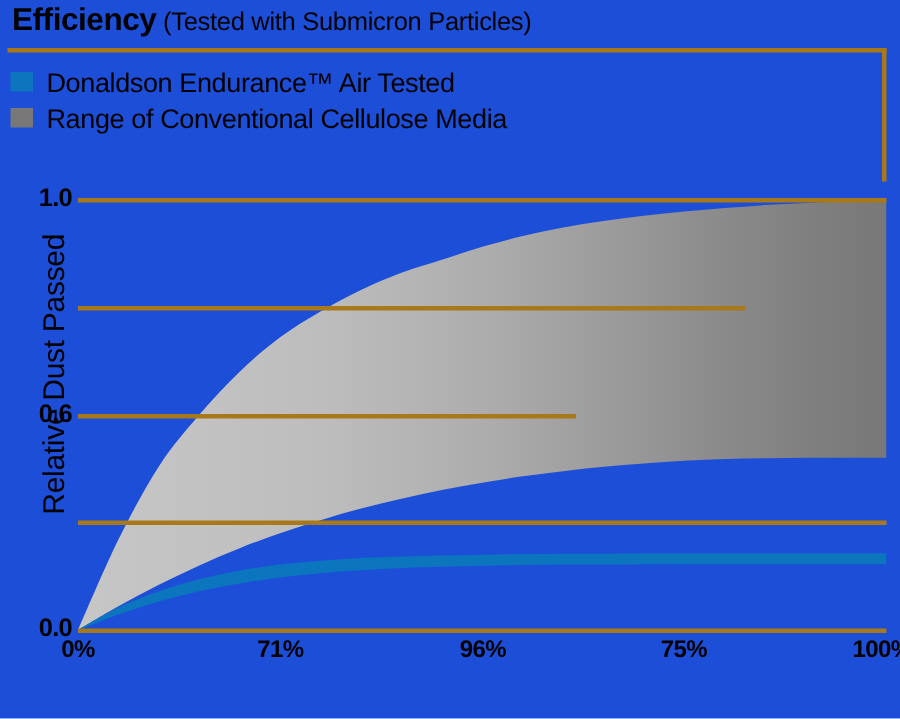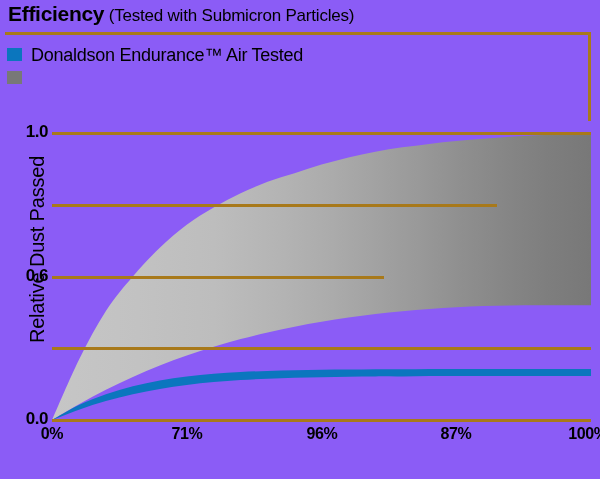--- a/index.html
+++ b/index.html
@@ -9,21 +9,21 @@
     background: #ffffff;
   }
   body {
     font-family: "Liberation Sans", sans-serif;
   }
   #chart-root {
     position: relative;
     width: 600px;
     height: 479px;
     overflow: hidden;
-    background: #8b5cf6;
+    background: #1d4ed8;
   }
 
   
   #title-block {
     position: absolute;
     left: 8px;
     top: 2px;
     width: 584px;
     height: 26px;
     white-space: nowrap;
@@ -170,21 +170,21 @@
     <span id="title-main">Efficiency</span><span>&nbsp;</span><span id="title-sub">(Tested with Submicron Particles)</span>
   </div>
 
   <div id="legend-rule" style="background: rgb(168, 121, 26);"></div>
   <div id="legend-right-edge" style="background: rgb(168, 121, 26);"></div>
 
   <div class="legend-row" id="legend-row-0">
     <span class="legend-swatch" style="background:#0B76BE;"></span><span class="legend-label">Donaldson Endurance™ Air Tested</span>
   </div>
   <div class="legend-row" id="legend-row-1">
-    <span class="legend-swatch" style="background:#787878;"></span>
+    <span class="legend-swatch" style="background:#787878;"></span><span class="legend-label">Range of Conventional Cellulose Media</span>
   </div>
 
   <div id="plot-area">
     <svg id="plot-svg" viewBox="0 0 539 287" preserveAspectRatio="none">
       <defs>
         <linearGradient id="grayGrad" x1="0" y1="0" x2="1" y2="0">
           <stop offset="0.00" stop-color="#C6C6C6"></stop>
           <stop offset="0.16" stop-color="#C2C2C2"></stop>
           <stop offset="0.30" stop-color="#BDBDBD"></stop>
           <stop offset="0.42" stop-color="#B4B4B4"></stop>
@@ -217,18 +217,18 @@
       <div class="ytick-label" style="top: 266px;">0.6</div>
       <div class="ytick-label" style="top: 409px;">0.0</div>
     </div>
 
   <div id="ylabel">Relative Dust Passed</div>
 
   <div id="xtick-wrap">
       <div class="xtick-label" style="left: 17px;">0%</div>
       <div class="xtick-label" style="left: 152px;">71%</div>
       <div class="xtick-label" style="left: 287px;">96%</div>
-      <div class="xtick-label" style="left: 421px;">87%</div>
+      <div class="xtick-label" style="left: 421px;">75%</div>
       <div class="xtick-label" style="left: 553px;">100%</div>
     </div>
 
 
 </div>
 
 </body></html>

